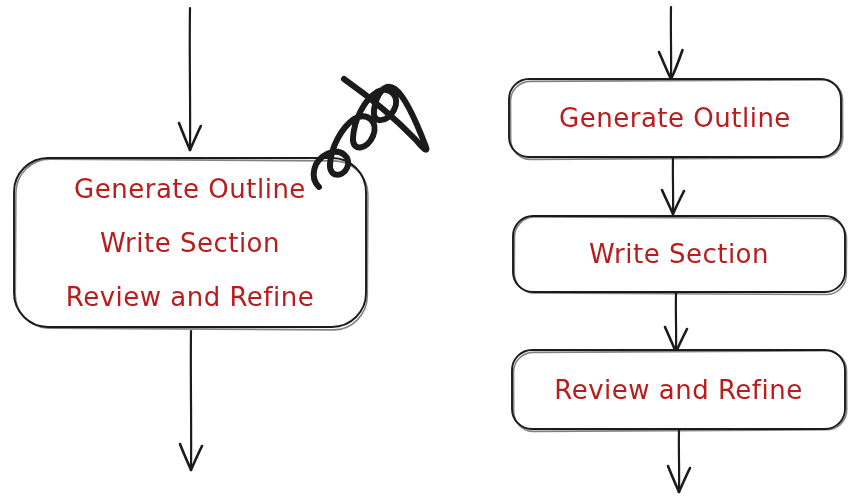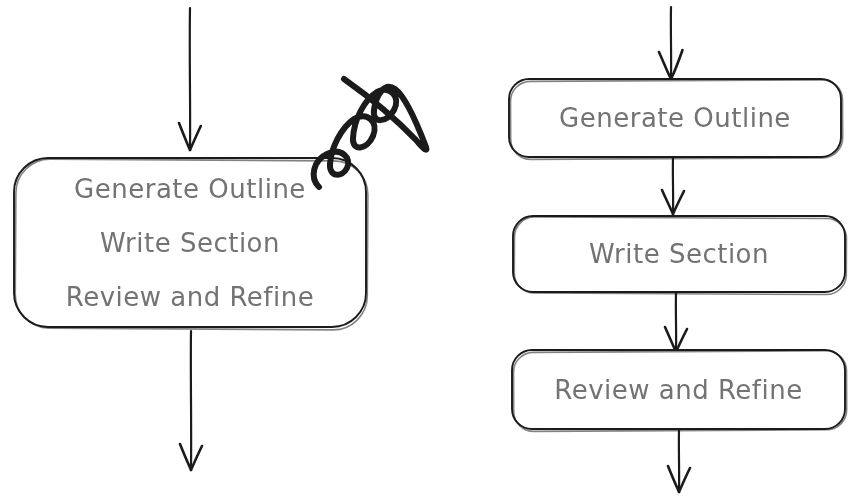--- a/index.html
+++ b/index.html
@@ -22,21 +22,21 @@
     width: 852px;
     height: 503px;
   }
   .node-label {
     position: absolute;
     display: flex;
     flex-direction: column;
     align-items: center;
     justify-content: center;
     text-align: center;
-    color: #737373;
+    color: #b91c1c;
     font-size: 26px;
     letter-spacing: 0.5px;
     white-space: nowrap;
     pointer-events: none;
   }
   .node-label span {
     display: block;
     line-height: 54px;
   }
   .combined-label {

